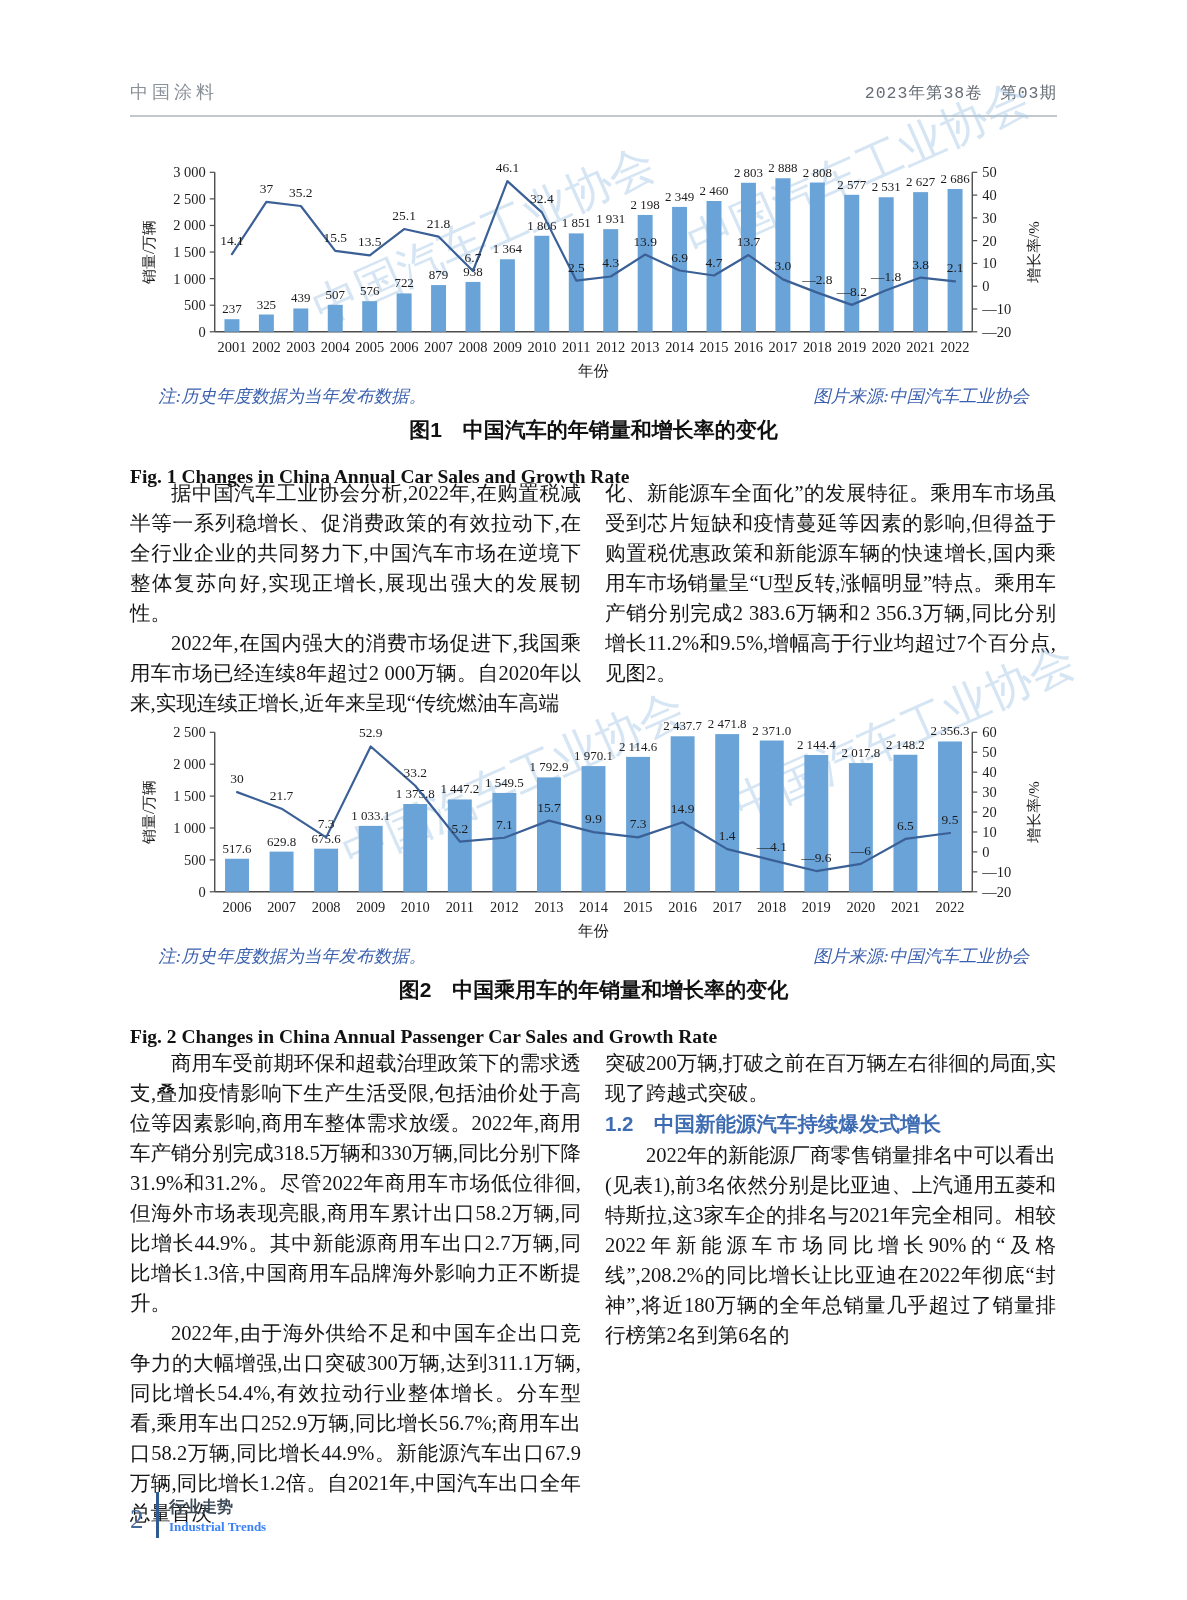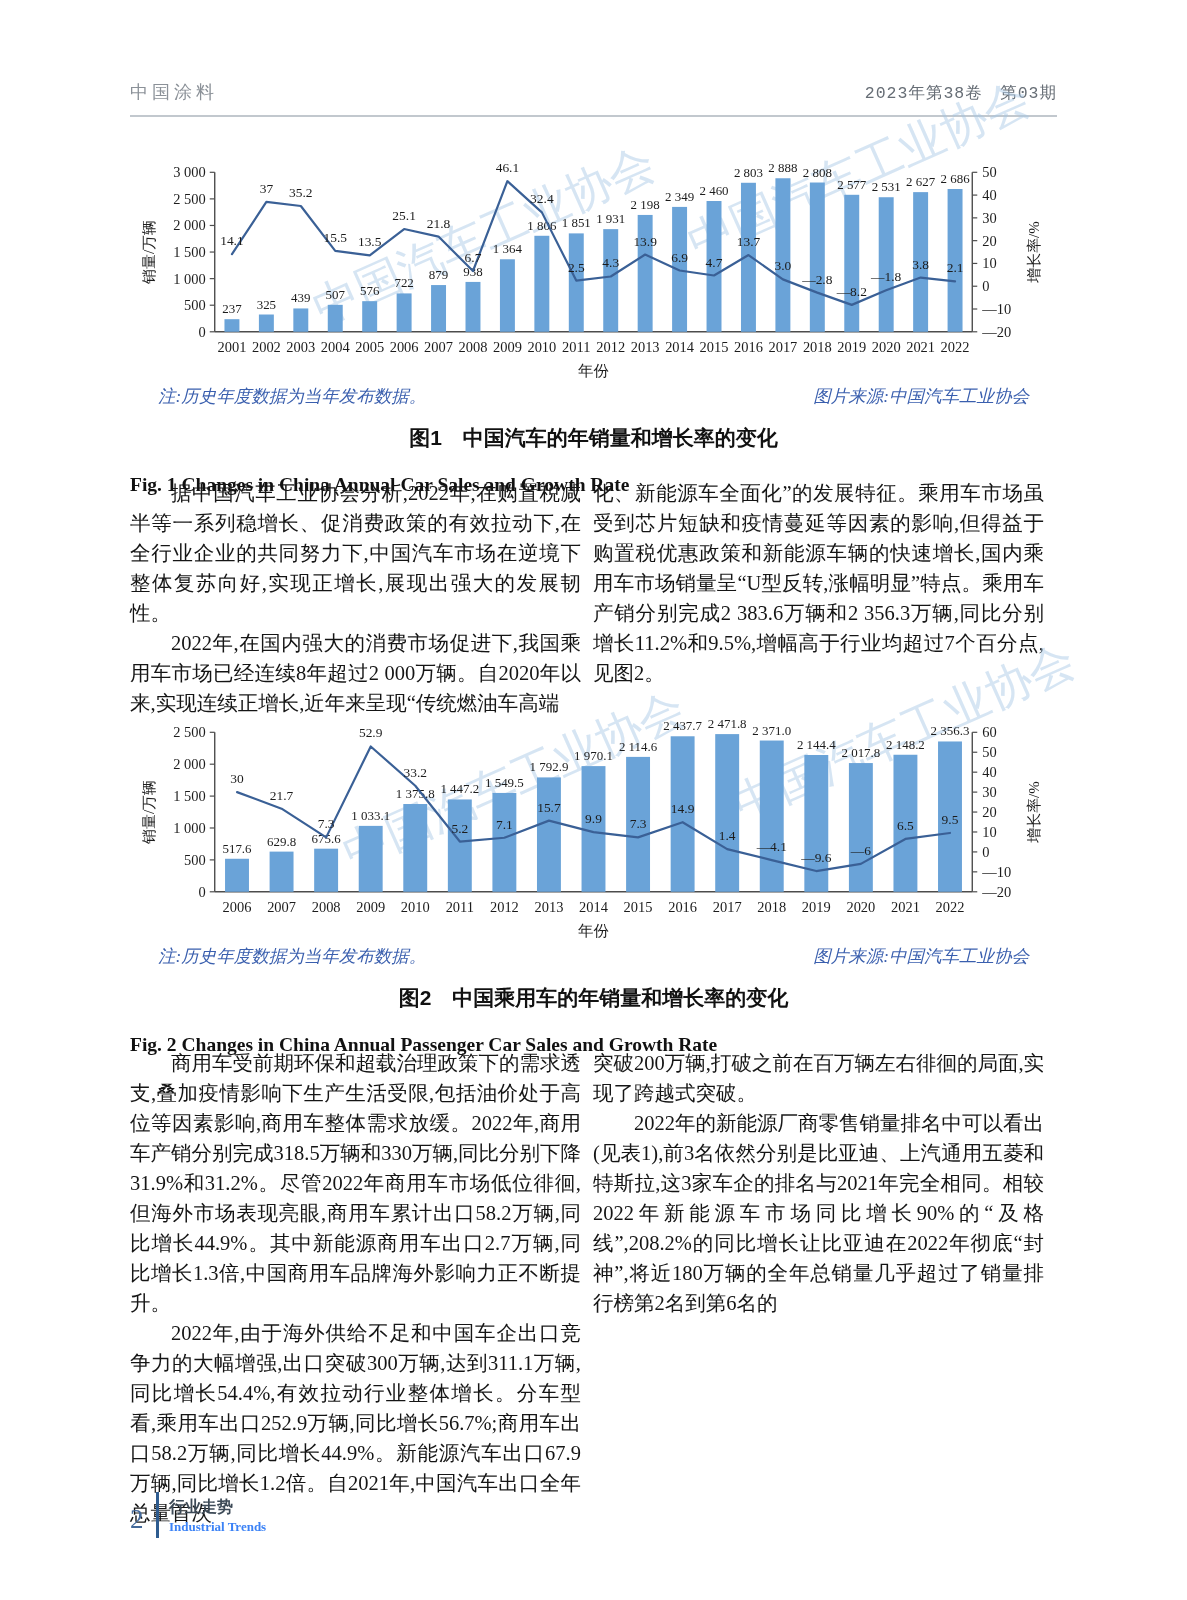--- a/index.html
+++ b/index.html
@@ -13,24 +13,24 @@
   
   .figure{position:absolute;left:130px;width:927px;}
   .chart-wrap{position:relative;width:927px;}
   .wm{position:absolute;font-family:"Liberation Sans",sans-serif;white-space:nowrap;pointer-events:none;
       color:rgba(164,197,228,0.45);font-size:46px;transform:rotate(-24deg);z-index:0;}
   svg.chart{position:relative;z-index:1;display:block;}
   svg.chart text{font-family:"Liberation Serif","DejaVu Serif",serif;fill:#1c1c1c;}
   .note-row{display:flex;justify-content:space-between;padding:0 28px 0 28px;margin-top:2px;}
   .note,.source{font-size:17.5px;font-style:italic;color:#3a5fae;}
   .cap-zh{text-align:center;font-family:"Liberation Sans",sans-serif;font-weight:bold;font-size:21px;
-          color:#111;margin-top:16px;}
+          color:#111;margin-top:8px;}
   .cap-en{text-align:left;font-weight:bold;font-size:19.5px;color:#111;margin-top:22px;}
   
-  .body-block{position:absolute;left:130px;width:927px;display:flex;gap:12px;}
+  .body-block{position:absolute;left:130px;width:927px;display:flex;gap:24px;}
   .col{width:451px;text-align:justify;}
   .bp{margin:0;font-size:20.5px;line-height:30px;}
   .bp.ind{text-indent:2em;}
   .bh{margin:1px 0;font-family:"Liberation Sans",sans-serif;font-weight:bold;font-size:20.5px;
       line-height:30px;color:#3e6cb3;}
   
   .footer{position:absolute;left:130px;top:1492px;display:flex;align-items:center;}
   .pageno{font-size:27px;color:#43699a;margin-right:12px;margin-top:8px;}
   .fbar{width:3.5px;height:46px;background:#2e5c90;margin-right:10px;}
   .fsec{display:flex;flex-direction:column;justify-content:center;}
@@ -317,20 +317,21 @@
     <div class="cap-en">Fig. 2  Changes in China Annual Passenger Car Sales and Growth Rate</div>
   </section>
 
   <section class="body-block" style="top:1048px">
     <div class="col">
         <p class="bp ind">商用车受前期环保和超载治理政策下的需求透支,叠加疫情影响下生产生活受限,包括油价处于高位等因素影响,商用车整体需求放缓。2022年,商用车产销分别完成318.5万辆和330万辆,同比分别下降31.9%和31.2%。尽管2022年商用车市场低位徘徊,但海外市场表现亮眼,商用车累计出口58.2万辆,同比增长44.9%。其中新能源商用车出口2.7万辆,同比增长1.3倍,中国商用车品牌海外影响力正不断提升。</p>
         <p class="bp ind">2022年,由于海外供给不足和中国车企出口竞争力的大幅增强,出口突破300万辆,达到311.1万辆,同比增长54.4%,有效拉动行业整体增长。分车型看,乘用车出口252.9万辆,同比增长56.7%;商用车出口58.2万辆,同比增长44.9%。新能源汽车出口67.9万辆,同比增长1.2倍。自2021年,中国汽车出口全年总量首次</p>
       </div>
     <div class="col">
         <p class="bp">突破200万辆,打破之前在百万辆左右徘徊的局面,实现了跨越式突破。</p>
+        <p class="bh">1.2　中国新能源汽车持续爆发式增长</p>
         <p class="bp ind">2022年的新能源厂商零售销量排名中可以看出(见表1),前3名依然分别是比亚迪、上汽通用五菱和特斯拉,这3家车企的排名与2021年完全相同。相较2022年新能源车市场同比增长90%的“及格线”,208.2%的同比增长让比亚迪在2022年彻底“封神”,将近180万辆的全年总销量几乎超过了销量排行榜第2名到第6名的</p>
       </div>
   </section>
 
   <div class="footer">
     <span class="pageno">2</span>
     <span class="fbar"></span>
     <span class="fsec">
       <span class="fsec-zh">行业走势</span>
       <span class="fsec-en">Industrial Trends</span>

